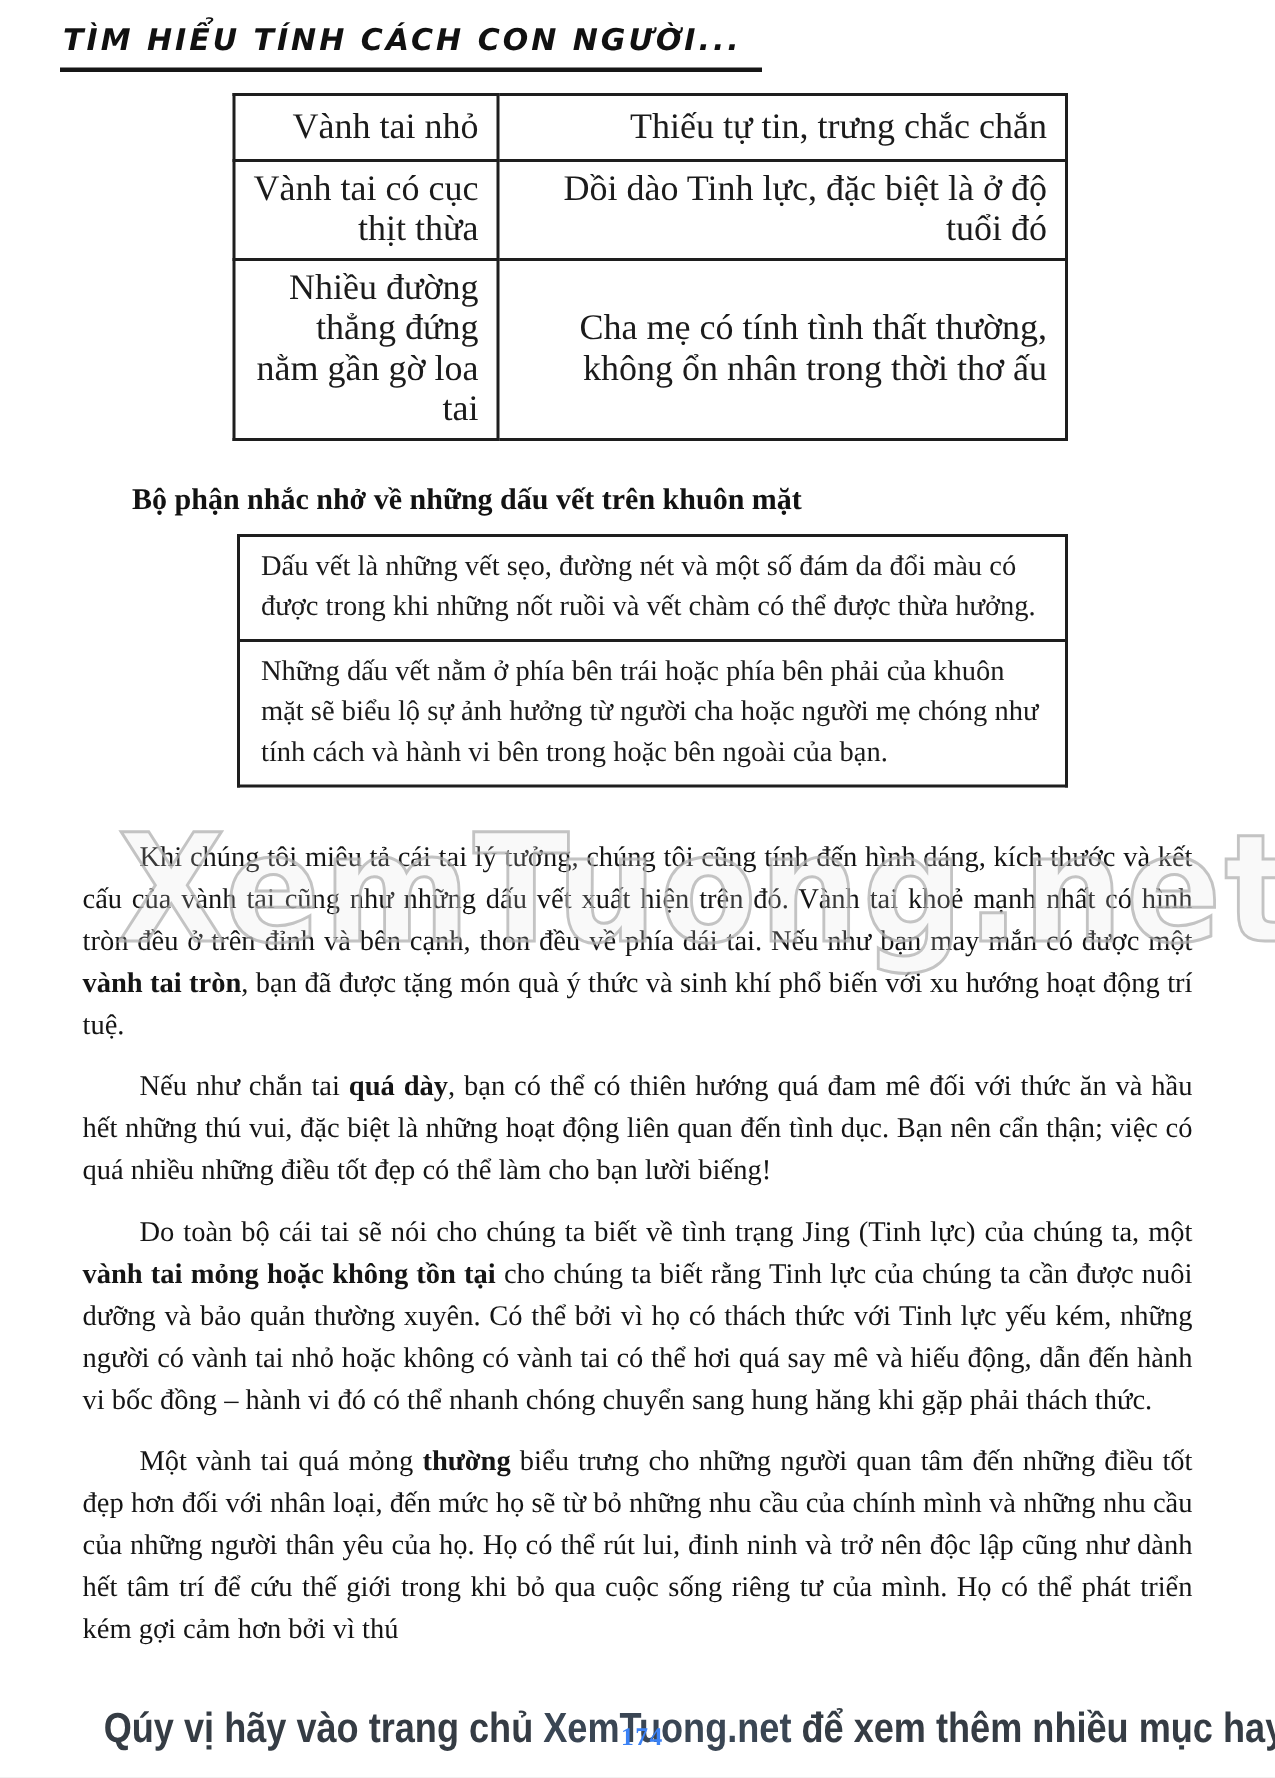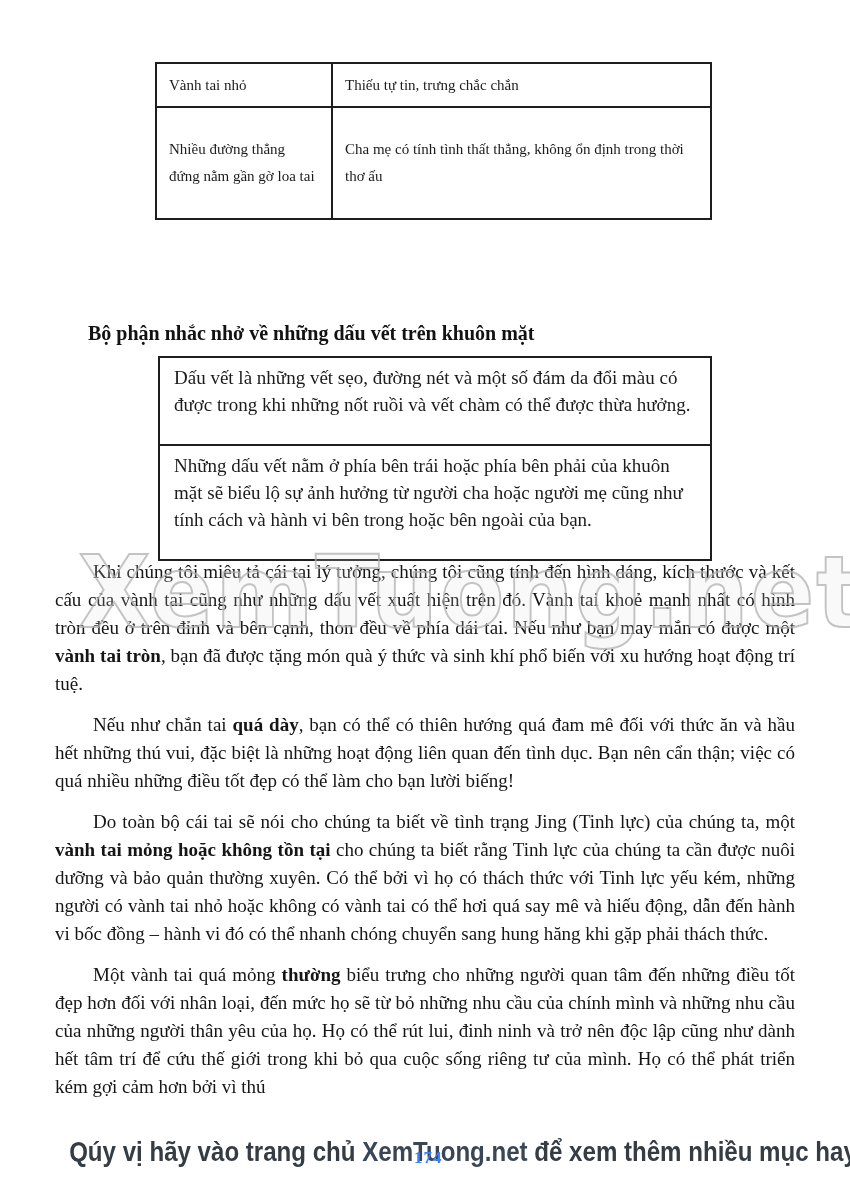--- a/index.html
+++ b/index.html
@@ -21,21 +21,21 @@
     color:#111;
     border-bottom:3px solid #161616;
     padding:0 14px 7px 2px;
     display:inline-block;
     white-space:nowrap;
   }
   
   table{border-collapse:collapse;}
   .ear-table{
     position:absolute;left:155px;top:62px;width:557px;
-    font-size:15px;line-height:27px;
+    font-size:24px;line-height:27px;text-align:right;
   }
   .ear-table td{
     border:2px solid #1e1e1e;
     padding:5px 12px;
     vertical-align:middle;
   }
   .ear-table td.feature{width:150px;}
   .row-1{height:44px;}
   .row-2{height:58px;}
   .row-3{height:112px;}
@@ -44,21 +44,21 @@
     position:absolute;left:88px;top:322px;
     font-size:20px;font-weight:bold;color:#121212;
     white-space:nowrap;
   }
   .note-table{
     position:absolute;left:158px;top:356px;width:554px;
     font-size:19px;line-height:27px;
   }
   .note-table td{
     border:2px solid #1e1e1e;
-    padding:6px 14px 26px 14px;
+    padding:6px 14px 8px 14px;
     vertical-align:top;
   }
   
   .content{
     position:absolute;left:55px;top:558px;width:740px;
     font-size:19px;line-height:28px;
     text-align:justify;
     color:#151515;
   }
   .content p{margin:0 0 13px 0;text-indent:38px;font-family:Liberation Serif, serif;}
@@ -99,43 +99,48 @@
     font-family:"Liberation Serif", serif;
     font-size:17px;font-weight:bold;color:#3b82f6;
     z-index:3;letter-spacing:1px;
   }
 </style>
 </head>
 <body>
 
 <div class="page">
 
+  <div class="header">TÌM HIỂU TÍNH CÁCH CON NGƯỜI...</div>
 
   <table class="ear-table">
     <tbody>
       <tr class="row-1">
         <td class="feature">Vành tai nhỏ</td>
         <td>Thiếu tự tin, trưng chắc chắn</td>
       </tr>
+      <tr class="row-2">
+        <td class="feature">Vành tai có cục thịt thừa</td>
+        <td>Dồi dào Tinh lực, đặc biệt là ở độ tuổi đó</td>
+      </tr>
       <tr class="row-3">
         <td class="feature">Nhiều đường thẳng đứng nằm gần gờ loa tai</td>
-        <td>Cha mẹ có tính tình thất thẳng, không ổn định trong thời thơ ấu</td>
+        <td>Cha mẹ có tính tình thất thường, không ổn nhân trong thời thơ ấu</td>
       </tr>
     </tbody>
   </table>
 
   <div class="section-heading">Bộ phận nhắc nhở về những dấu vết trên khuôn mặt</div>
 
   <table class="note-table">
     <tbody>
       <tr>
         <td>Dấu vết là những vết sẹo, đường nét và một số đám da đổi màu có được trong khi những nốt ruồi và vết chàm có thể được thừa hưởng.</td>
       </tr>
       <tr>
-        <td>Những dấu vết nằm ở phía bên trái hoặc phía bên phải của khuôn mặt sẽ biểu lộ sự ảnh hưởng từ người cha hoặc người mẹ cũng như tính cách và hành vi bên trong hoặc bên ngoài của bạn.</td>
+        <td>Những dấu vết nằm ở phía bên trái hoặc phía bên phải của khuôn mặt sẽ biểu lộ sự ảnh hưởng từ người cha hoặc người mẹ chóng như tính cách và hành vi bên trong hoặc bên ngoài của bạn.</td>
       </tr>
     </tbody>
   </table>
 
   <div class="content">
     <p><span>Khi chúng tôi miêu tả cái tai lý tưởng, chúng tôi cũng tính đến hình dáng, kích thước và kết cấu của vành tai cũng như những dấu vết xuất hiện trên đó. Vành tai khoẻ mạnh nhất có hình tròn đều ở trên đỉnh và bên cạnh, thon đều về phía dái tai. Nếu như bạn may mắn có được một </span><span class="bold">vành tai tròn</span><span>, bạn đã được tặng món quà ý thức và sinh khí phổ biến với xu hướng hoạt động trí tuệ.</span></p>
     <p><span>Nếu như chắn tai </span><span class="bold">quá dày</span><span>, bạn có thể có thiên hướng quá đam mê đối với thức ăn và hầu hết những thú vui, đặc biệt là những hoạt động liên quan đến tình dục. Bạn nên cẩn thận; việc có quá nhiều những điều tốt đẹp có thể làm cho bạn lười biếng!</span></p>
     <p><span>Do toàn bộ cái tai sẽ nói cho chúng ta biết về tình trạng Jing (Tinh lực) của chúng ta, một </span><span class="bold">vành tai mỏng hoặc không tồn tại</span><span> cho chúng ta biết rằng Tinh lực của chúng ta cần được nuôi dưỡng và bảo quản thường xuyên. Có thể bởi vì họ có thách thức với Tinh lực yếu kém, những người có vành tai nhỏ hoặc không có vành tai có thể hơi quá say mê và hiếu động, dẫn đến hành vi bốc đồng – hành vi đó có thể nhanh chóng chuyển sang hung hăng khi gặp phải thách thức.</span></p>
     <p><span>Một vành tai quá mỏng </span><span class="bold">thường</span><span> biểu trưng cho những người quan tâm đến những điều tốt đẹp hơn đối với nhân loại, đến mức họ sẽ từ bỏ những nhu cầu của chính mình và những nhu cầu của những người thân yêu của họ. Họ có thể rút lui, đinh ninh và trở nên độc lập cũng như dành hết tâm trí để cứu thế giới trong khi bỏ qua cuộc sống riêng tư của mình. Họ có thể phát triển kém gợi cảm hơn bởi vì thú</span></p>
   </div>

